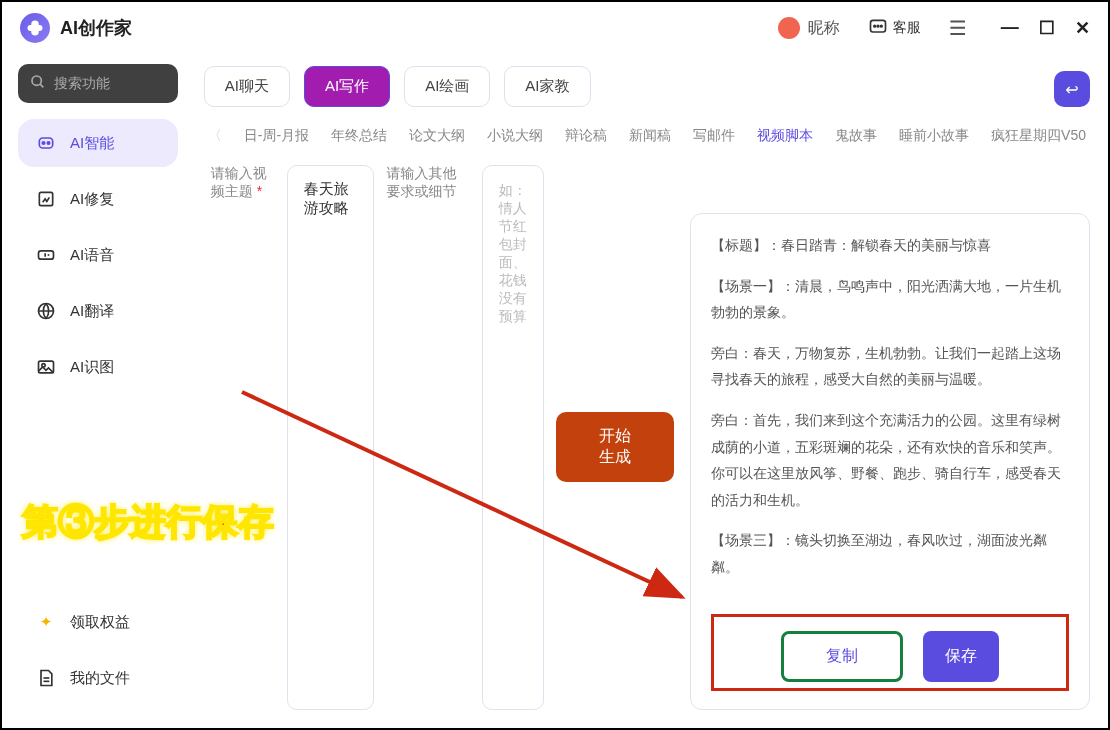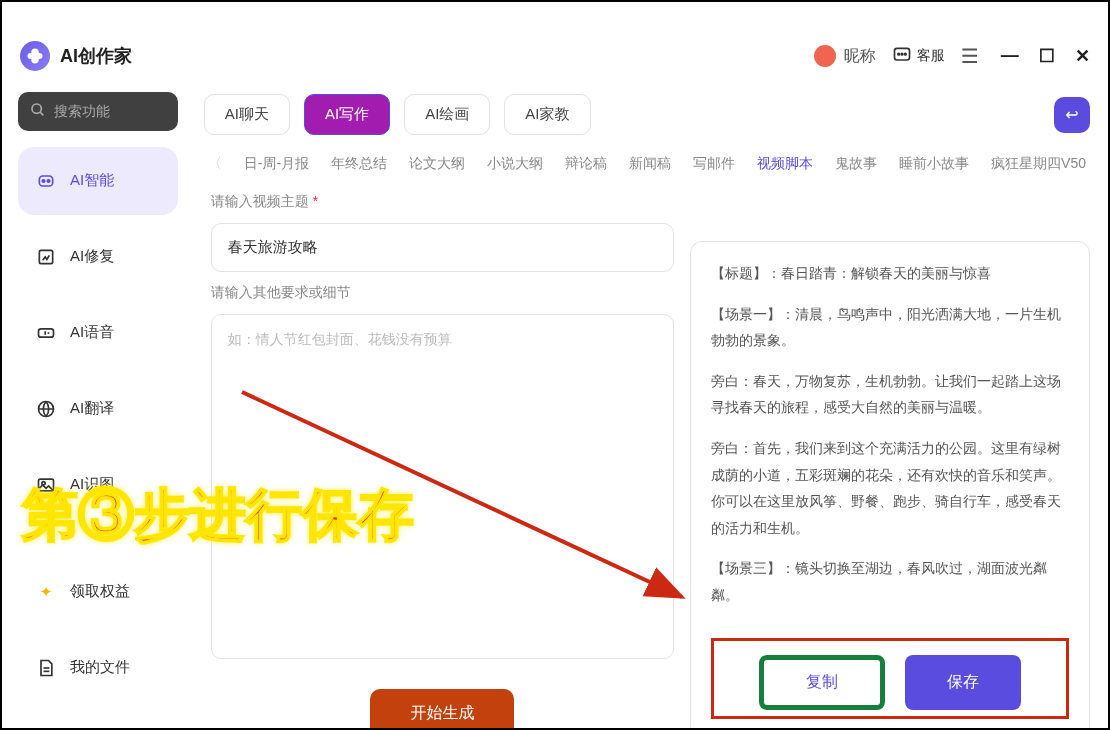--- a/index.html
+++ b/index.html
@@ -1,65 +1,65 @@
 <!DOCTYPE html>
 <html><head>
 <meta charset="utf-8">
 <style>
 * { margin: 0; padding: 0; box-sizing: border-box; font-family: -apple-system, "Microsoft YaHei", sans-serif; }
 body { background: #fff; width: 1110px; height: 730px; overflow: hidden; border: 2px solid #000; position: relative; }
 
-.titlebar { display: flex; align-items: center; padding: 12px 18px; height: 52px; margin-top: 28px; }
+.titlebar { display: flex; align-items: center; padding: 12px 18px; height: 52px; }
 .logo { width: 30px; height: 30px; background: linear-gradient(135deg, #6b5ce6, #8a7cf4); border-radius: 50%; margin-right: 10px; display: flex; align-items: center; justify-content: center; }
 .logo svg { width: 18px; height: 18px; fill: #fff; }
 .app-title { font-weight: 600; font-size: 18px; color: #222; }
-.titlebar-right { margin-left: auto; display: flex; align-items: center; gap: 8px; }
+.titlebar-right { margin-left: auto; display: flex; align-items: center; gap: 20px; }
 .user-badge { display: flex; align-items: center; gap: 8px; color: #555; }
 .avatar { width: 22px; height: 22px; border-radius: 50%; background: #f06450; }
 .cs-btn { display: flex; align-items: center; gap: 5px; padding: 4px 8px; border-radius: 6px; color: #333; font-size: 14px; justify-content: flex-end; }
 .win-controls { display: flex; gap: 20px; margin-left: 14px; }
 .win-controls span { font-size: 18px; font-weight: bold; cursor: pointer; color: #222; }
 
 .main { display: flex; height: calc(100% - 52px); }
 
 .sidebar { width: 200px; padding: 10px 16px; }
 .search-box { display: flex; align-items: center; background: #404040; border-radius: 10px; padding: 10px 12px; color: #aaa; font-size: 14px; gap: 8px; margin-bottom: 16px; }
-.nav-item { display: flex; align-items: flex-start; gap: 14px; padding: 24px 18px; border-radius: 16px; color: #333; font-size: 15px; margin-bottom: 8px; cursor: pointer; }
+.nav-item { display: flex; align-items: flex-end; gap: 14px; padding: 14px 18px; border-radius: 16px; color: #333; font-size: 15px; margin-bottom: 8px; cursor: pointer; }
 .nav-item.active { background: #edeafd; color: #5b4ce0; }
 .nav-item .ico { width: 20px; height: 20px; display: inline-flex; align-items: center; justify-content: center; }
 .bottom-nav { position: absolute; bottom: 18px; left: 16px; width: 170px; }
 
 .content { flex: 1; padding: 12px 18px 18px 10px; display: flex; flex-direction: column; gap: 12px; position: relative; }
-.tabs-row { display: flex; gap: 14px; align-items: center; }
+.tabs-row { display: flex; gap: 14px; align-items: flex-end; }
 .tab-btn { padding: 10px 20px; border: 1px solid #e1e0ee; border-radius: 10px; background: #fff; color: #444; font-size: 15px; cursor: pointer; }
 .tab-btn.active { background: #a21caf; color: #fff; border-color: #5b4ce0; }
 .back-btn { margin-left: auto; width: 36px; height: 36px; background: #5b4ce0; border-radius: 10px; color: #fff; display: flex; align-items: center; justify-content: center; }
 
 .subtabs { display: flex; align-items: center; gap: 22px; padding: 8px 4px; color: #888; font-size: 14px; overflow: hidden; white-space: nowrap; }
 .subtabs .chev { color: #ccc; font-size: 14px; }
 .subtab { cursor: pointer; }
 .subtab.active { color: #5b4ce0; }
 
 .workspace { flex: 1; display: flex; gap: 16px; min-height: 0; }
 
-.left-panel { flex: 1; display: flex; flex-direction: column; gap: 12px; padding-left: 7px; }
+.left-panel { flex: 1; display: flex; gap: 12px; padding-left: 7px; }
 .label { font-size: 14px; color: #888; }
 .req { color: #e24; }
 .input-box { border: 1px solid #e2e2ee; border-radius: 10px; padding: 14px 16px; font-size: 15px; color: #333; }
 .textarea-box { border: 1px solid #e2e2ee; border-radius: 10px; padding: 16px; flex: 1; font-size: 14px; color: #bbb; min-height: 230px; }
 .generate-btn { align-self: center; background: #c2410c; color: #fff; border: none; border-radius: 10px; padding: 14px 40px; font-size: 16px; cursor: pointer; margin-top: 18px; }
 
 .right-panel { width: 400px; border: 1px solid #e2e2ee; border-radius: 12px; padding: 18px 20px; display: flex; flex-direction: column; margin-top: 48px; }
 .output { flex: 1; overflow: auto; font-size: 14px; line-height: 1.9; color: #555; padding-right: 6px; }
 .output p { margin-bottom: 14px; }
 .action-row { display: flex; gap: 20px; justify-content: center; padding: 14px 6px 6px 6px; border: 3px solid #cc2812; margin-top: 10px; }
-.btn-outline { border: 5px solid #15803d; background: #fff; color: #5b4ce0; padding: 12px 42px; border-radius: 8px; font-size: 16px; cursor: pointer; }
-.btn-solid { border: none; background: #5b4ce0; color: #fff; padding: 12px 42px; border-radius: 8px; font-size: 16px; cursor: pointer; }
-
-.annotation { position: absolute; left: 20px; top: 476px; font-size: 56px; font-weight: 900; color: #ff2400; -webkit-text-stroke: 2px #ffe600; text-shadow: 0 0 6px #ffea00; z-index: 50; pointer-events: none; }
+.btn-outline { border: 3px solid #15803d; background: #fff; color: #5b4ce0; padding: 12px 42px; border-radius: 8px; font-size: 16px; cursor: pointer; }
+.btn-solid { border: none; background: #5b4ce0; color: #fff; padding: 12px 22px; border-radius: 8px; font-size: 16px; cursor: pointer; }
+
+.annotation { position: absolute; left: 20px; top: 496px; font-size: 36px; font-weight: 900; color: #ff2400; -webkit-text-stroke: 2px #ffe600; text-shadow: 0 0 6px #ffea00; z-index: 50; pointer-events: none; }
 .arrow-svg { position: absolute; left: 230px; top: 380px; z-index: 49; pointer-events: none; }
 
 ::-webkit-scrollbar { width: 6px; }
 ::-webkit-scrollbar-thumb { background: #ddd; border-radius: 4px; }
 </style>
 </head>
 <body>
 
 <div class="titlebar">
   <div class="logo">

